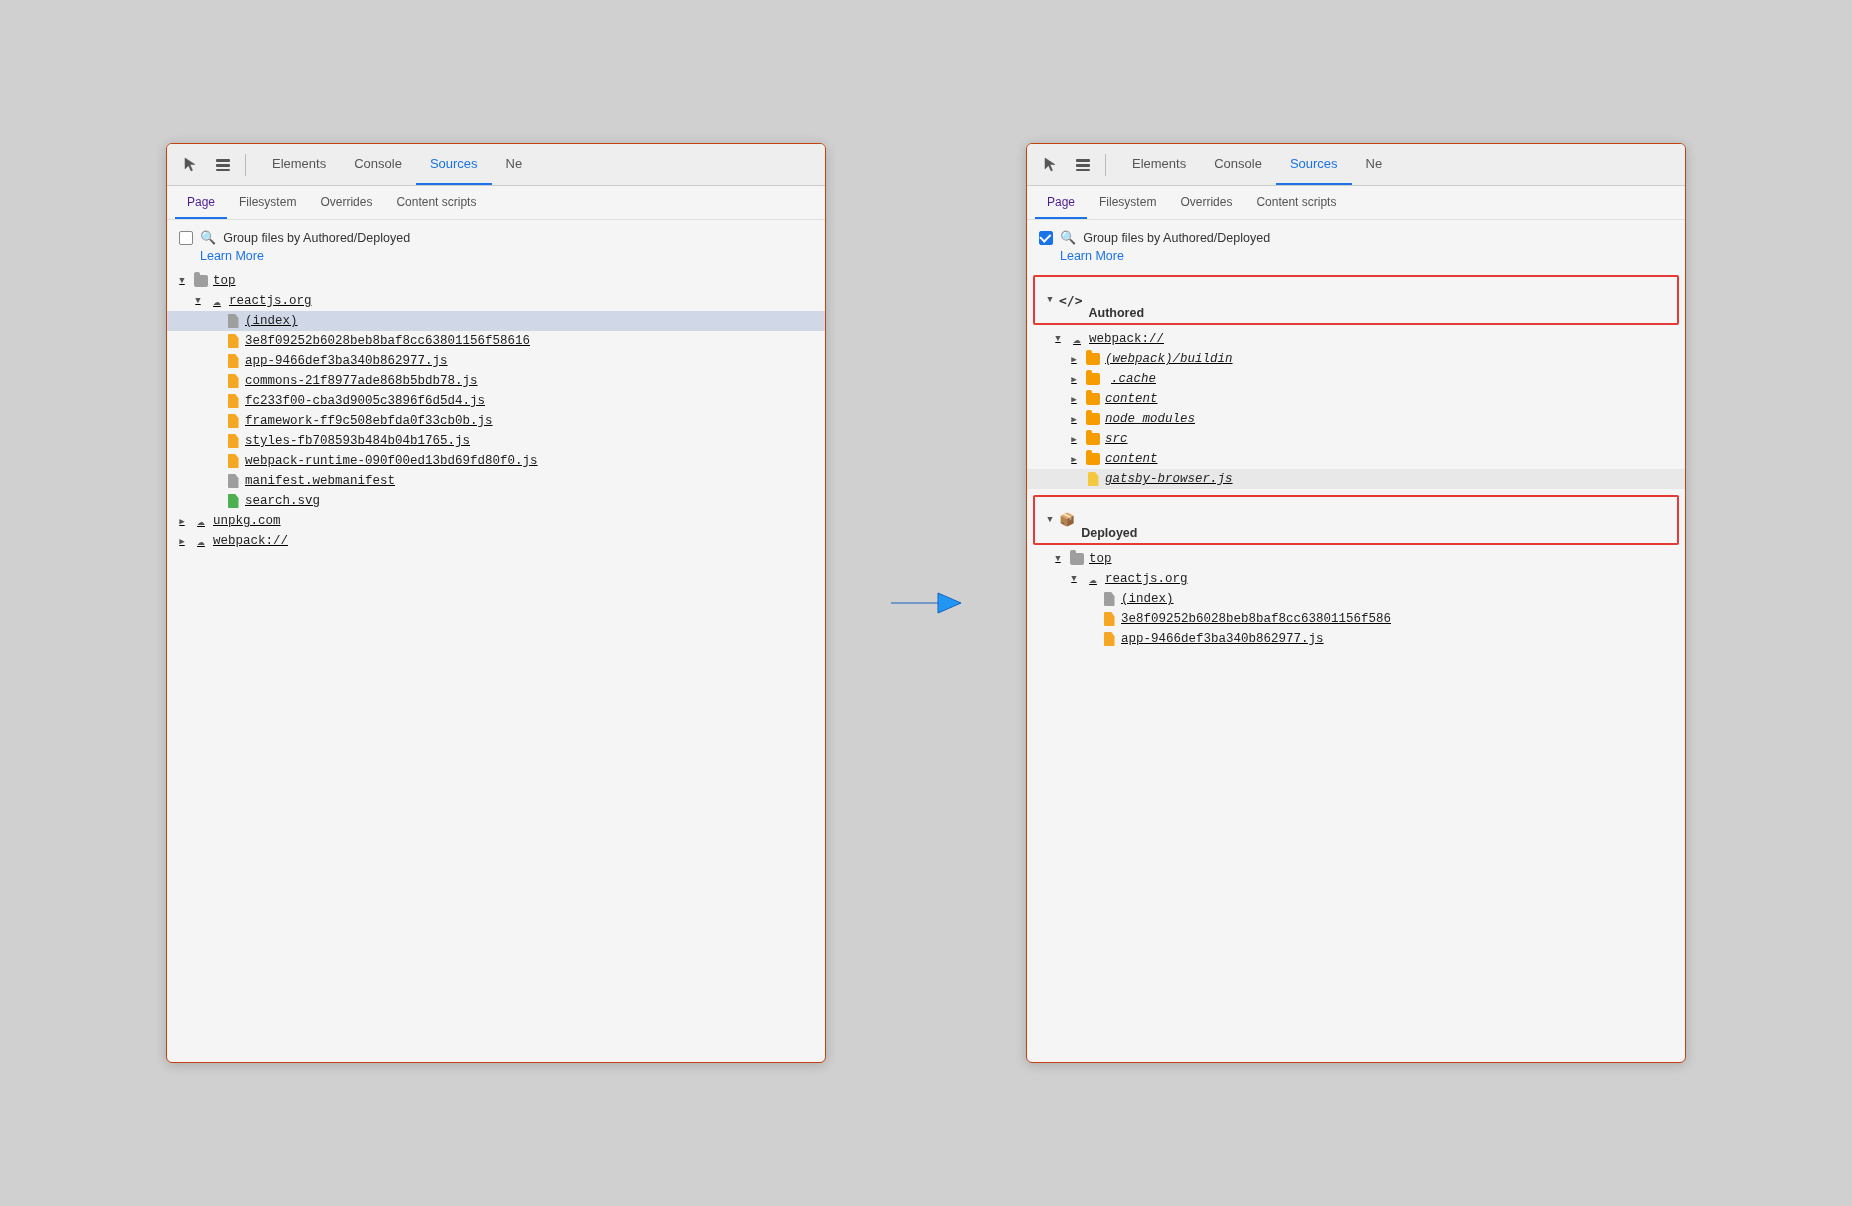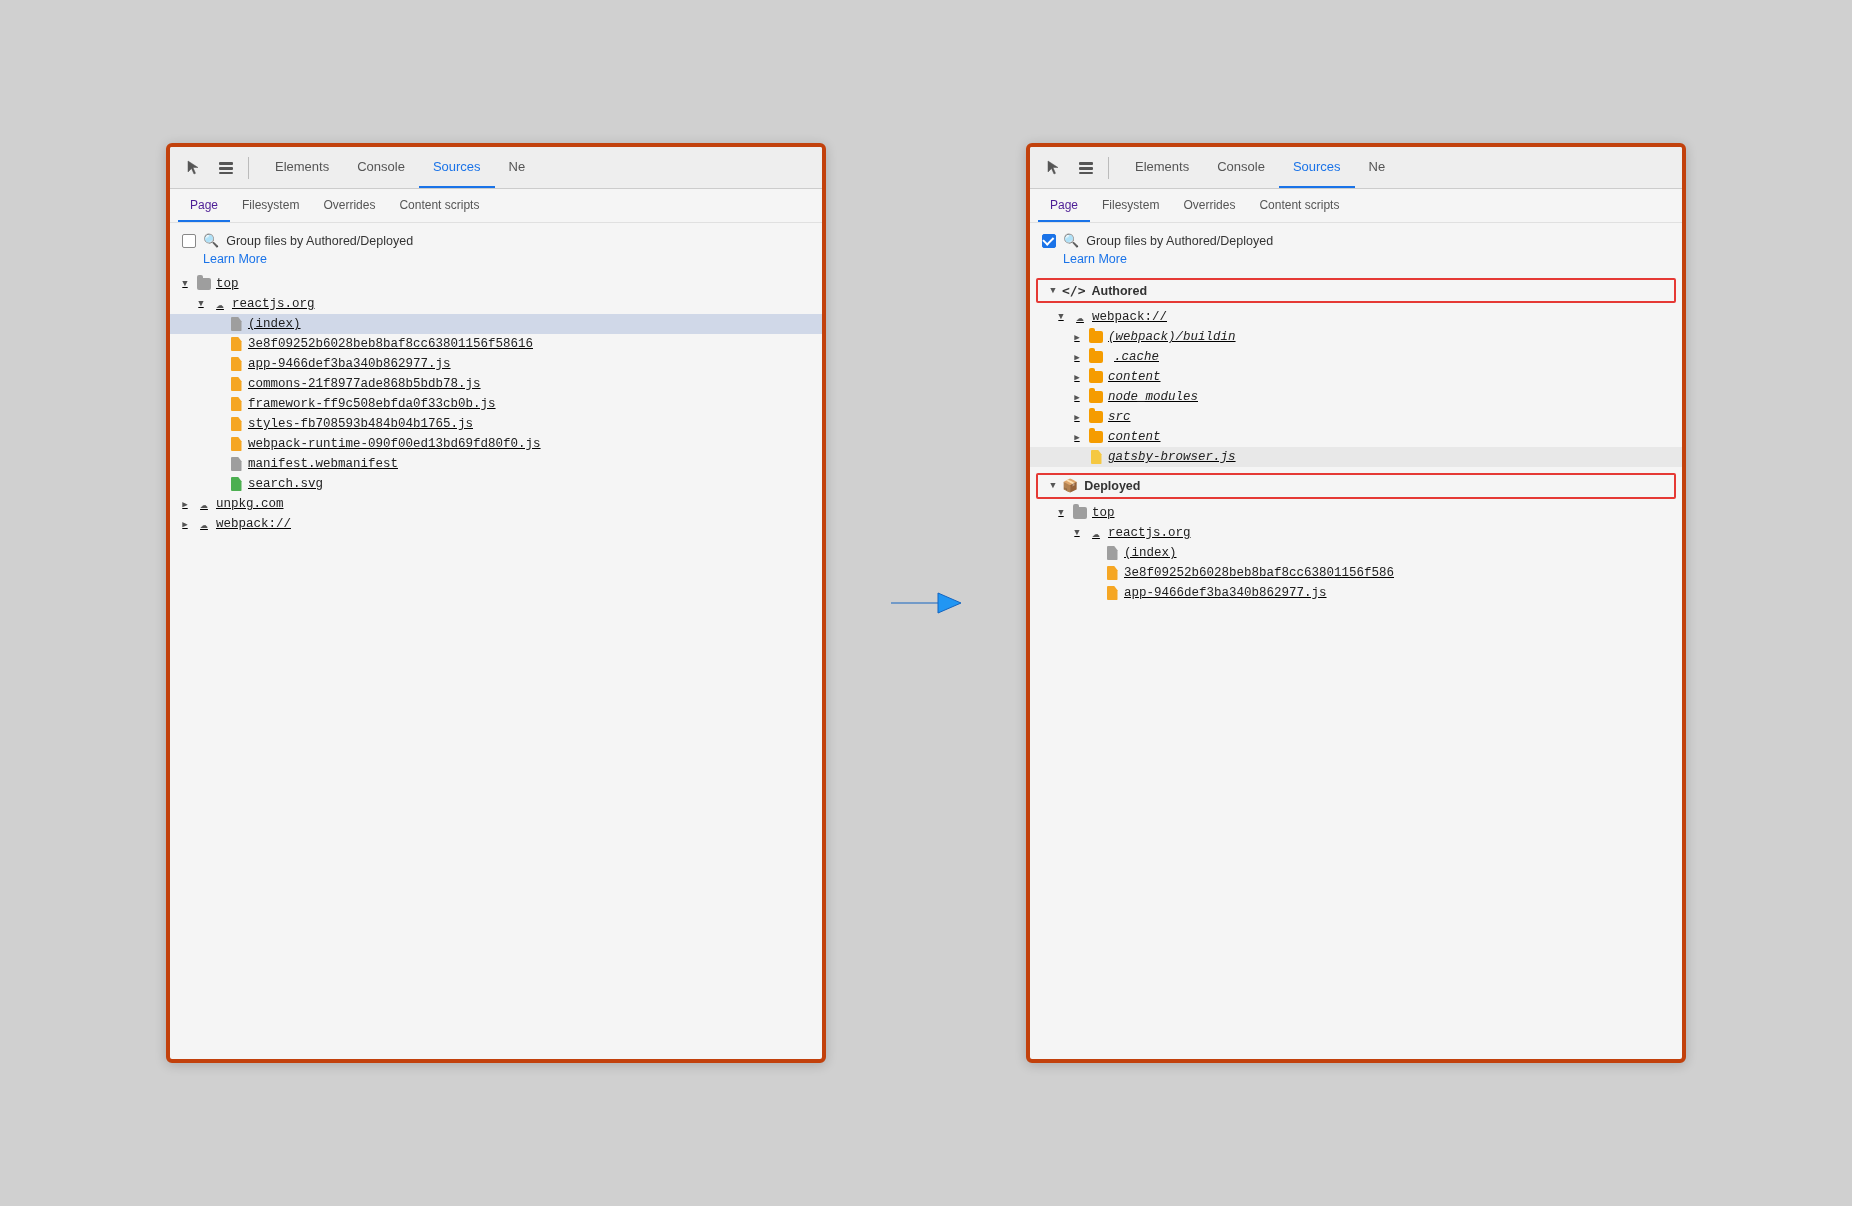--- a/index.html
+++ b/index.html
@@ -9,21 +9,21 @@
       width: 1852px;
       height: 1206px;
       display: flex;
       align-items: center;
       justify-content: center;
       gap: 60px;
     }
 
     .devtools-panel {
       background: #f5f5f5;
-      border: 4px solid #c2410c;
+      border: 1px solid #c2410c;
       border-radius: 6px;
       width: 660px;
       height: 920px;
       overflow: hidden;
       display: flex;
       flex-direction: column;
       box-shadow: 0 2px 12px rgba(0,0,0,0.18);
     }
 
     
@@ -312,20 +312,21 @@
       font-size: 13px;
       margin-right: 6px;
       color: #333;
     }
 
     .section-header .section-label {
       font-size: 12.5px;
       font-weight: 600;
       color: #333;
       font-family: -apple-system, BlinkMacSystemFont, Arial, sans-serif;
+      margin-top: 26px;
     }
 
     
     .blue-arrow {
       width: 80px;
       height: 50px;
       position: relative;
       display: flex;
       align-items: center;
       flex-shrink: 0;
@@ -434,20 +435,27 @@
 
     <div class="tree-item indent-2">
       <span class="arrow empty"></span>
       <span class="item-icon">
           <div class="icon-file-yellow"></div>
         </span>
       <span class="item-label">commons-21f8977ade868b5bdb78.js</span>
     </div>
 
 
+    <div class="tree-item indent-2">
+      <span class="arrow empty"></span>
+      <span class="item-icon">
+          <div class="icon-file-yellow"></div>
+        </span>
+      <span class="item-label">fc233f00-cba3d9005c3896f6d5d4.js</span>
+    </div>
 
     <div class="tree-item indent-2">
       <span class="arrow empty"></span>
       <span class="item-icon">
           <div class="icon-file-yellow"></div>
         </span>
       <span class="item-label">framework-ff9c508ebfda0f33cb0b.js</span>
     </div>
 
     <div class="tree-item indent-2">

